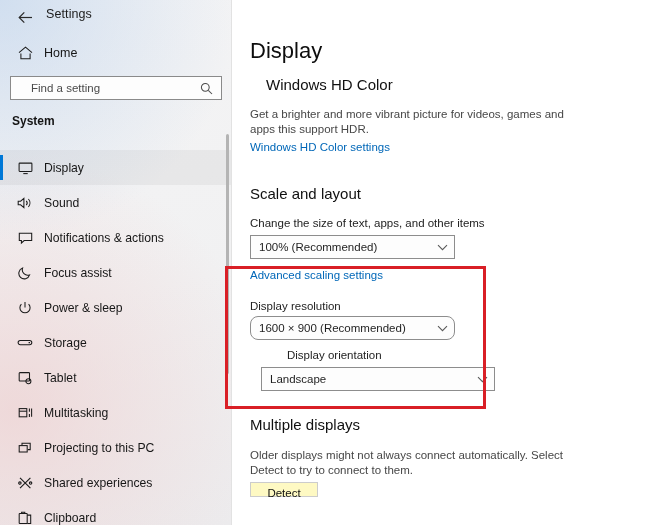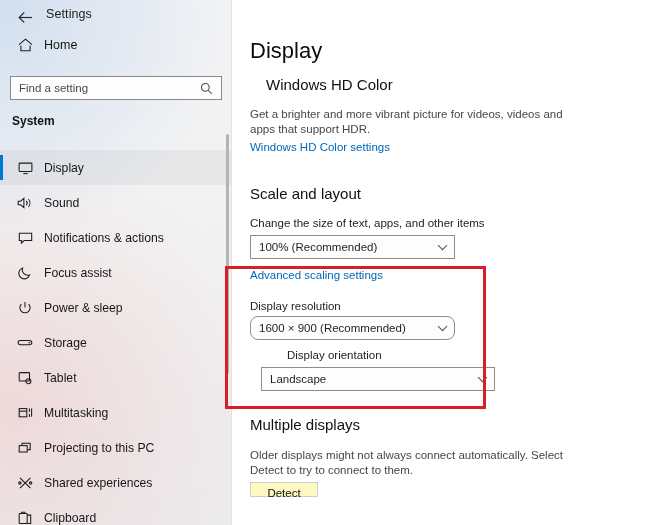--- a/index.html
+++ b/index.html
@@ -60,21 +60,21 @@
     font-size: 12.5px;
     color: #1c1c1c;
     letter-spacing: .1px;
   }
 
   
   #home-row {
     position: absolute;
     left: 0; top: 38px;
     width: 232px; height: 30px;
-    display: flex; align-items: flex-start;
+    display: flex; align-items: center;
   }
   #home-icon {
     width: 34px; margin-left: 8px;
     display: flex; align-items: center; justify-content: center;
     color: #1d1d1d;
   }
   #home-label {
     font-size: 12.5px;
     color: #161616;
     margin-left: 2px;
@@ -87,21 +87,21 @@
     width: 212px; height: 24px;
     border: 1px solid #8a8a8a;
     background: #fdfdfd;
     display: flex; align-items: center;
   }
   #search-input {
     border: 0; outline: 0; background: transparent;
     font-family: "Liberation Sans", sans-serif;
     font-size: 11.5px;
     color: #3a3a3a;
-    padding-left: 8px;
+    padding-left: 20px;
     width: 182px; height: 31px;
   }
   #search-input::placeholder { color: #4a4a4a; opacity: 1; }
   #search-icon {
     width: 26px; height: 22px;
     display: flex; align-items: center; justify-content: center;
     color: #4c4c4c;
   }
 
   
@@ -403,21 +403,21 @@
 
     <div id="sidebar-scrollbar"></div>
     <div id="sidebar-edge"></div>
   </div>
 
   <div id="content">
 
     <div id="page-title">Display</div>
 
     <div class="section-head" style="left:17px; top:76px;margin-left:16px;">Windows HD Color</div>
-    <div class="body-text" style="left:17px; top:107px; width:333px;">Get a brighter and more vibrant picture for videos, videos and apps that support HDR.</div>
+    <div class="body-text" style="left:17px; top:107px; width:333px;">Get a brighter and more vibrant picture for videos, games and apps this support HDR.</div>
     <div class="link" style="left:17px; top:141px;">Windows HD Color settings</div>
 
     <div class="section-head" style="left:17px; top:185px;">Scale and layout</div>
     <div class="field-label" style="left:17px; top:217px;">Change the size of text, apps, and other items</div>
 
     <div class="combo" style="left:17px; top:235px; width:205px;">
       <div class="combo-value">100% (Recommended)</div>
       <div class="chev">
         <svg width="11" height="7" viewBox="0 0 11 7" fill="none" stroke="currentColor" stroke-width="1.1">
           <path d="M1 1.2 5.5 5.7 10 1.2"></path>

